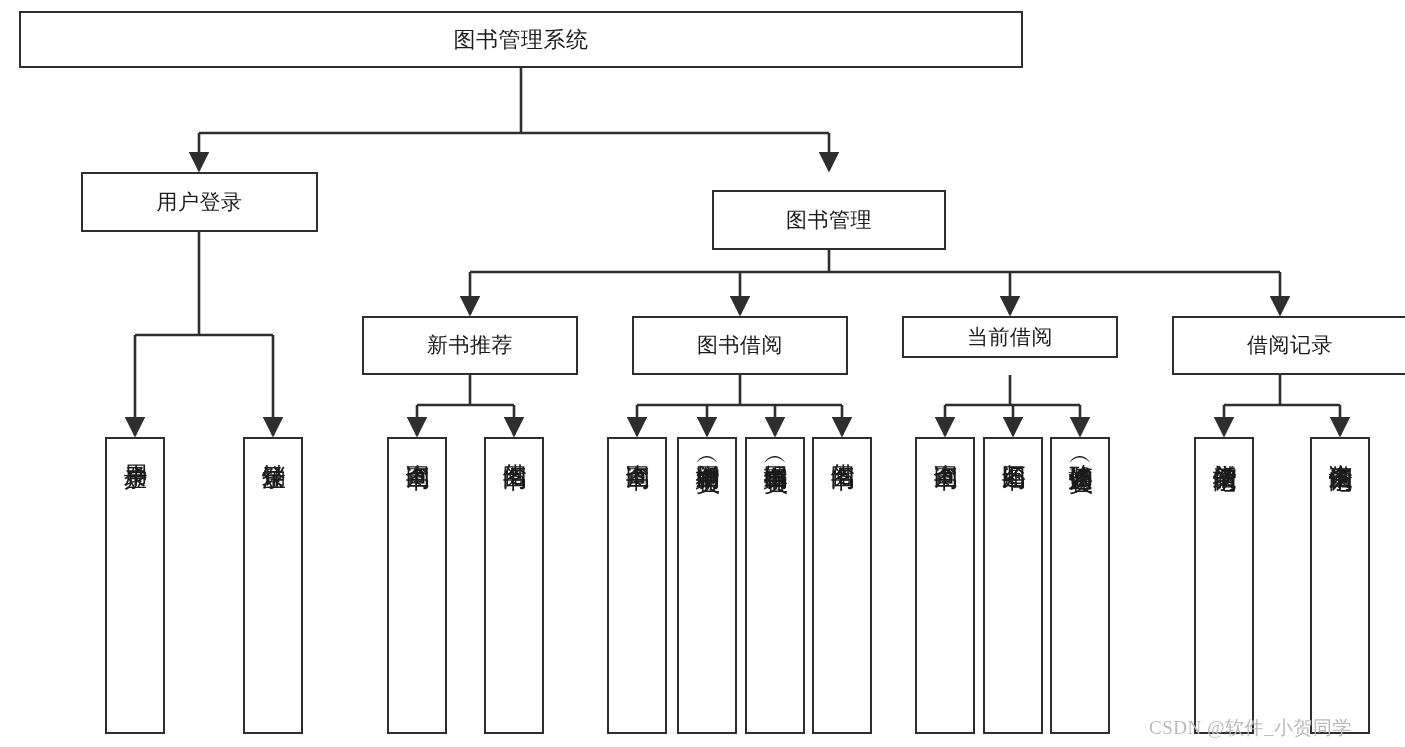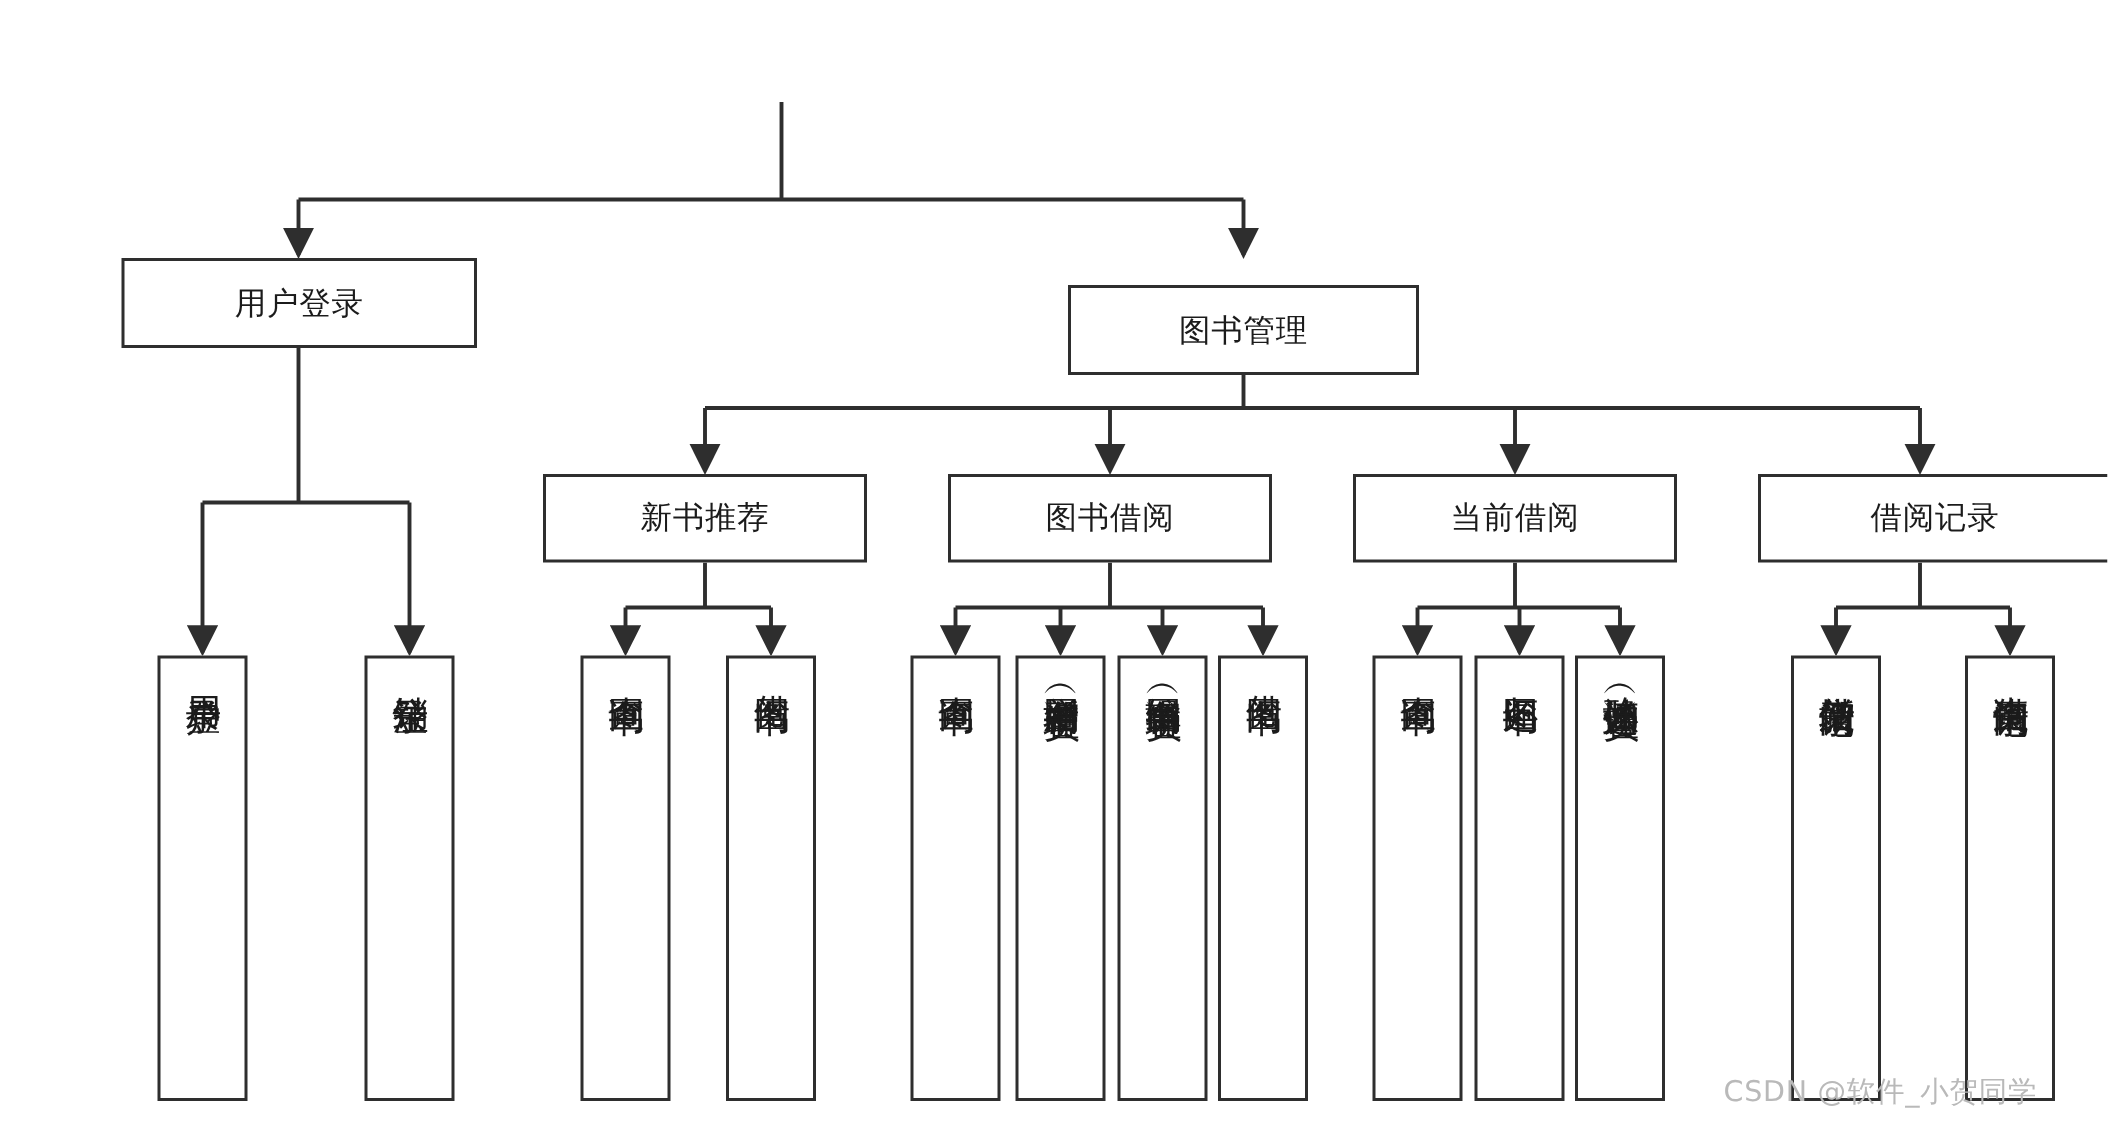--- a/index.html
+++ b/index.html
@@ -113,35 +113,38 @@
         <path d="M 945 405 L 945 435" marker-end="url(#arrow)"></path>
         <path d="M 1013 405 L 1013 435" marker-end="url(#arrow)"></path>
         <path d="M 1080 405 L 1080 435" marker-end="url(#arrow)"></path>
         <path d="M 1280 375 L 1280 405"></path>
         <path d="M 1224 405 L 1340 405"></path>
         <path d="M 1224 405 L 1224 435" marker-end="url(#arrow)"></path>
         <path d="M 1340 405 L 1340 435" marker-end="url(#arrow)"></path>
       </g>
   </svg>
 
+  <div class="node root h" style="left: 19px; top: 11px; width: 1004px; height: 57px;">
+    <span class="lbl">图书管理系统</span>
+  </div>
 
   <div class="node h" style="left: 81px; top: 172px; width: 237px; height: 60px;">
     <span class="lbl">用户登录</span>
   </div>
   <div class="node h" style="left: 712px; top: 172px; width: 234px; height: 60px; margin-top: 18px;">
     <span class="lbl">图书管理</span>
   </div>
 
   <div class="node h" style="left: 362px; top: 316px; width: 216px; height: 59px;">
     <span class="lbl">新书推荐</span>
   </div>
   <div class="node h" style="left: 632px; top: 316px; width: 216px; height: 59px;">
     <span class="lbl">图书借阅</span>
   </div>
-  <div class="node h" style="left: 902px; top: 316px; width: 216px; height: 59px;">
+  <div class="node h" style="left: 902px; top: 316px; width: 216px; height: 42px;">
     <span class="lbl">当前借阅</span>
   </div>
   <div class="node h" style="left: 1172px; top: 316px; width: 236px; height: 59px;">
     <span class="lbl">借阅记录</span>
   </div>
 
   <div class="node v" style="left: 105px; top: 437px; width: 60px; height: 297px;">
     <span class="lbl">用户登录</span>
   </div>
   <div class="node v" style="left: 243px; top: 437px; width: 60px; height: 297px;">
@@ -174,15 +177,15 @@
   <div class="node v" style="left: 1050px; top: 437px; width: 60px; height: 297px;">
     <span class="lbl">确认归还（管理员）</span>
   </div>
   <div class="node v" style="left: 1194px; top: 437px; width: 60px; height: 297px;">
     <span class="lbl">新增借阅记录</span>
   </div>
   <div class="node v" style="left: 1310px; top: 437px; width: 60px; height: 297px;">
     <span class="lbl">查询借阅记录</span>
   </div>
 
-  <div class="watermark" style="left: 1149px; top: 715px;">CSDN @软件_小贺同学</div>
+  <div class="watermark" style="left: 1149px; top: 715px; font-family: Liberation Serif, serif;">CSDN @软件_小贺同学</div>
 
 </div>
 
 </body></html>

